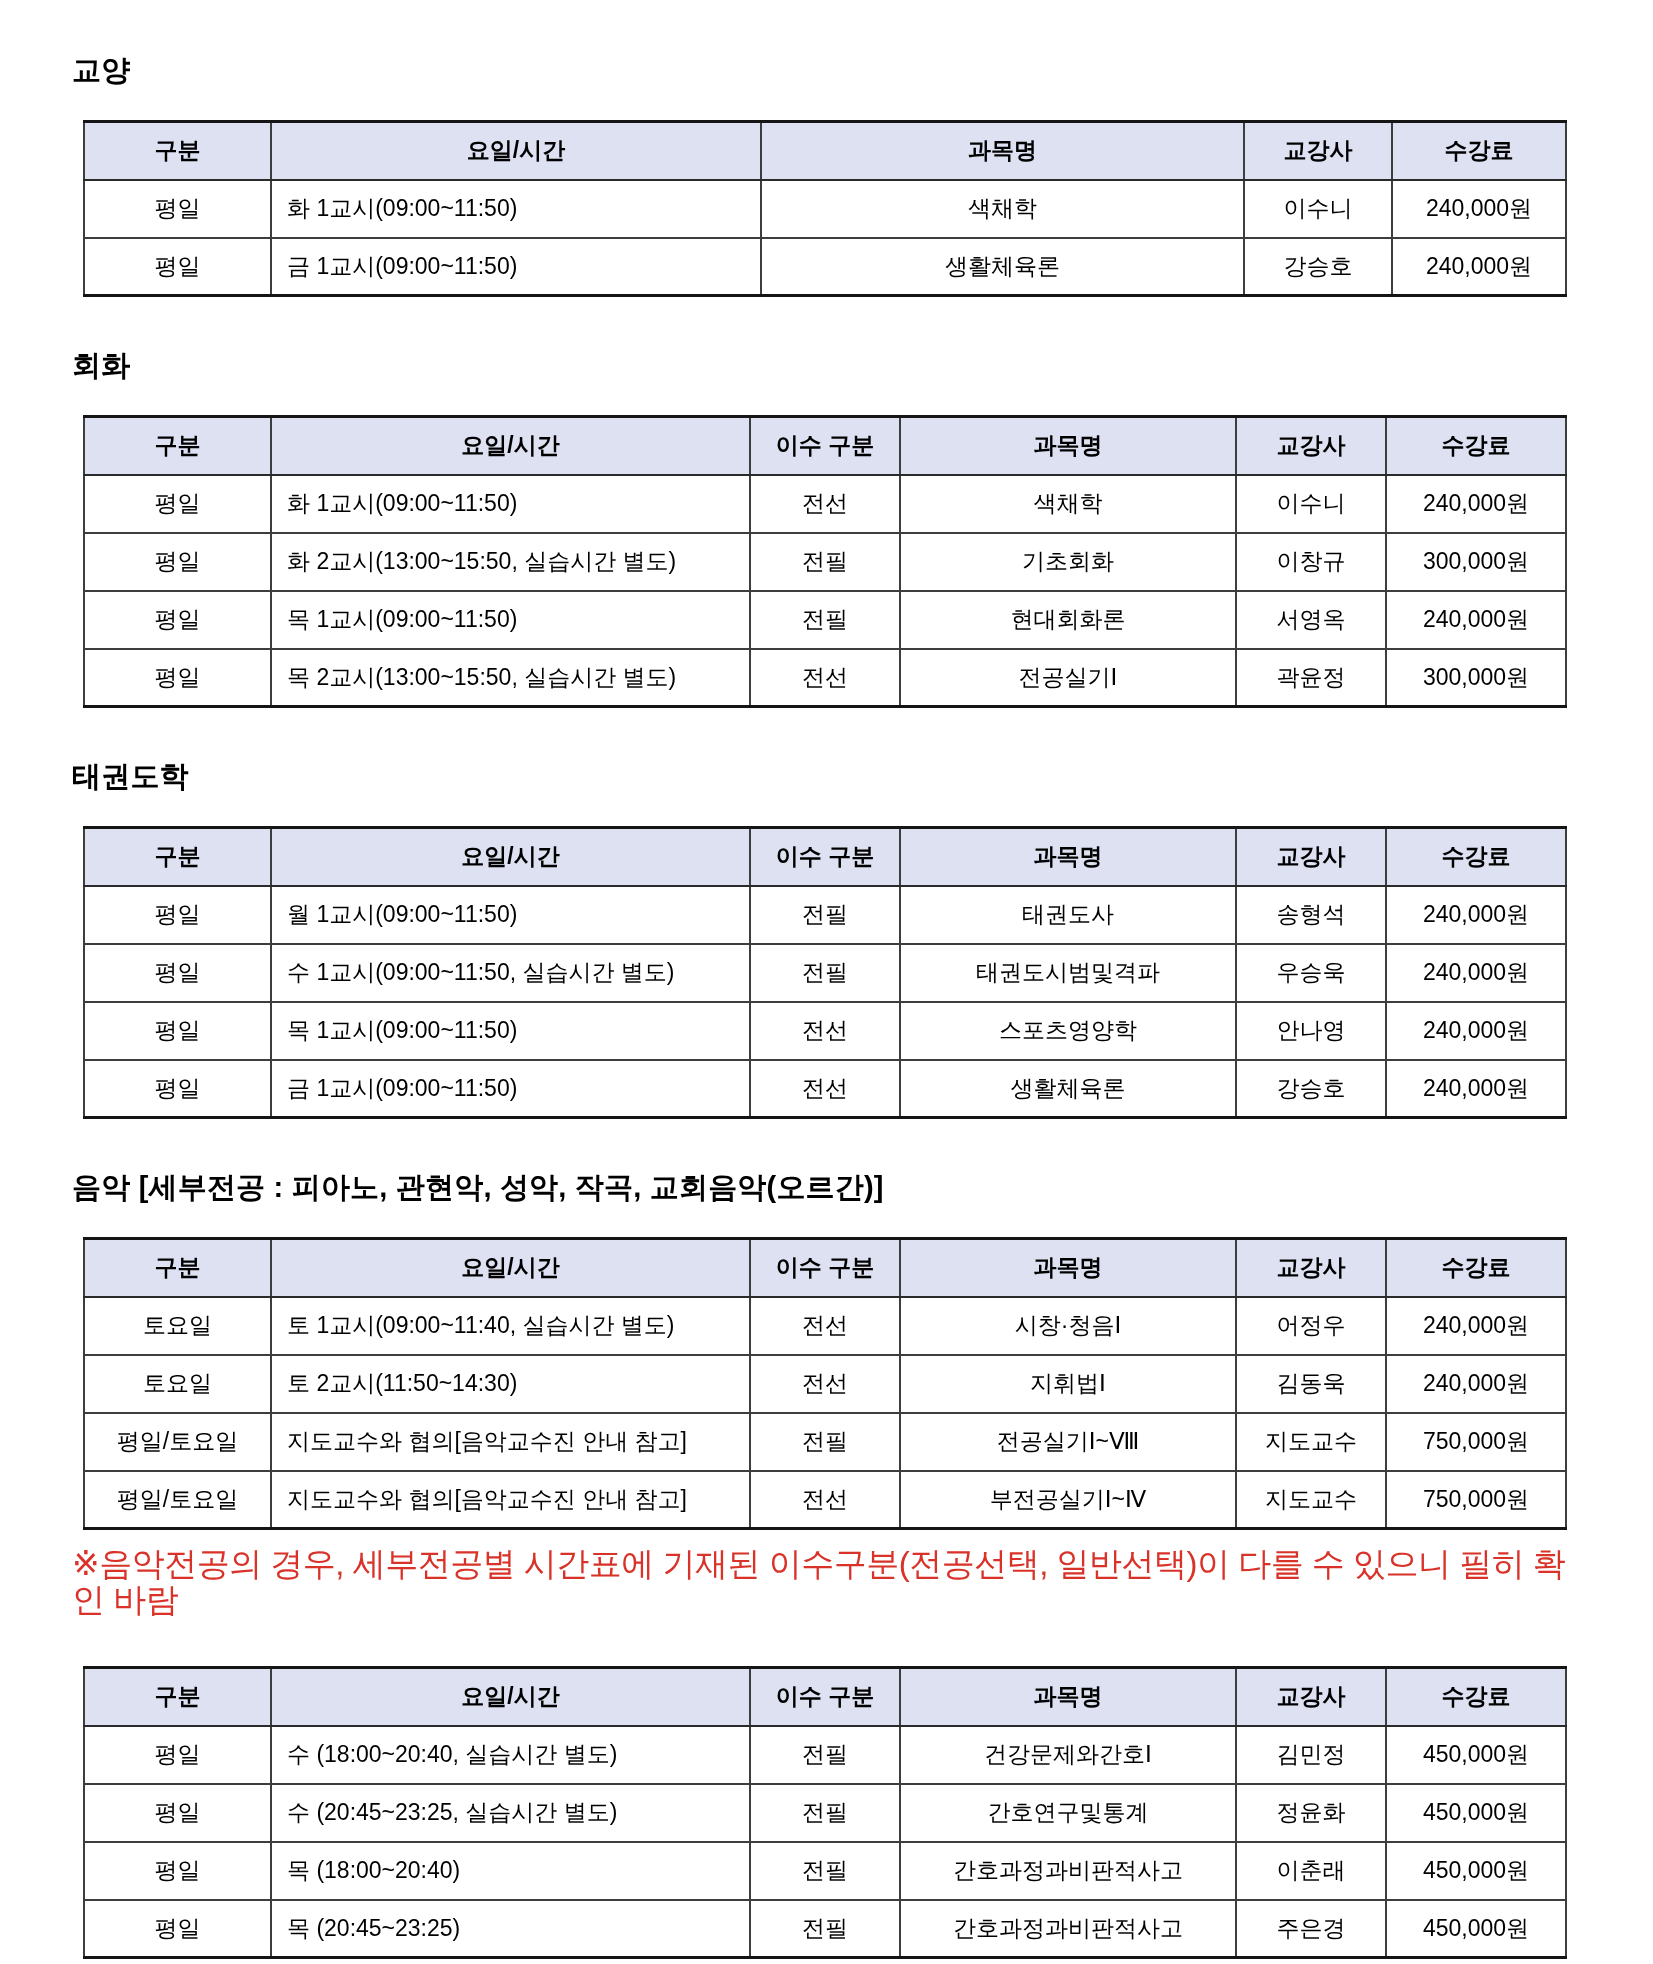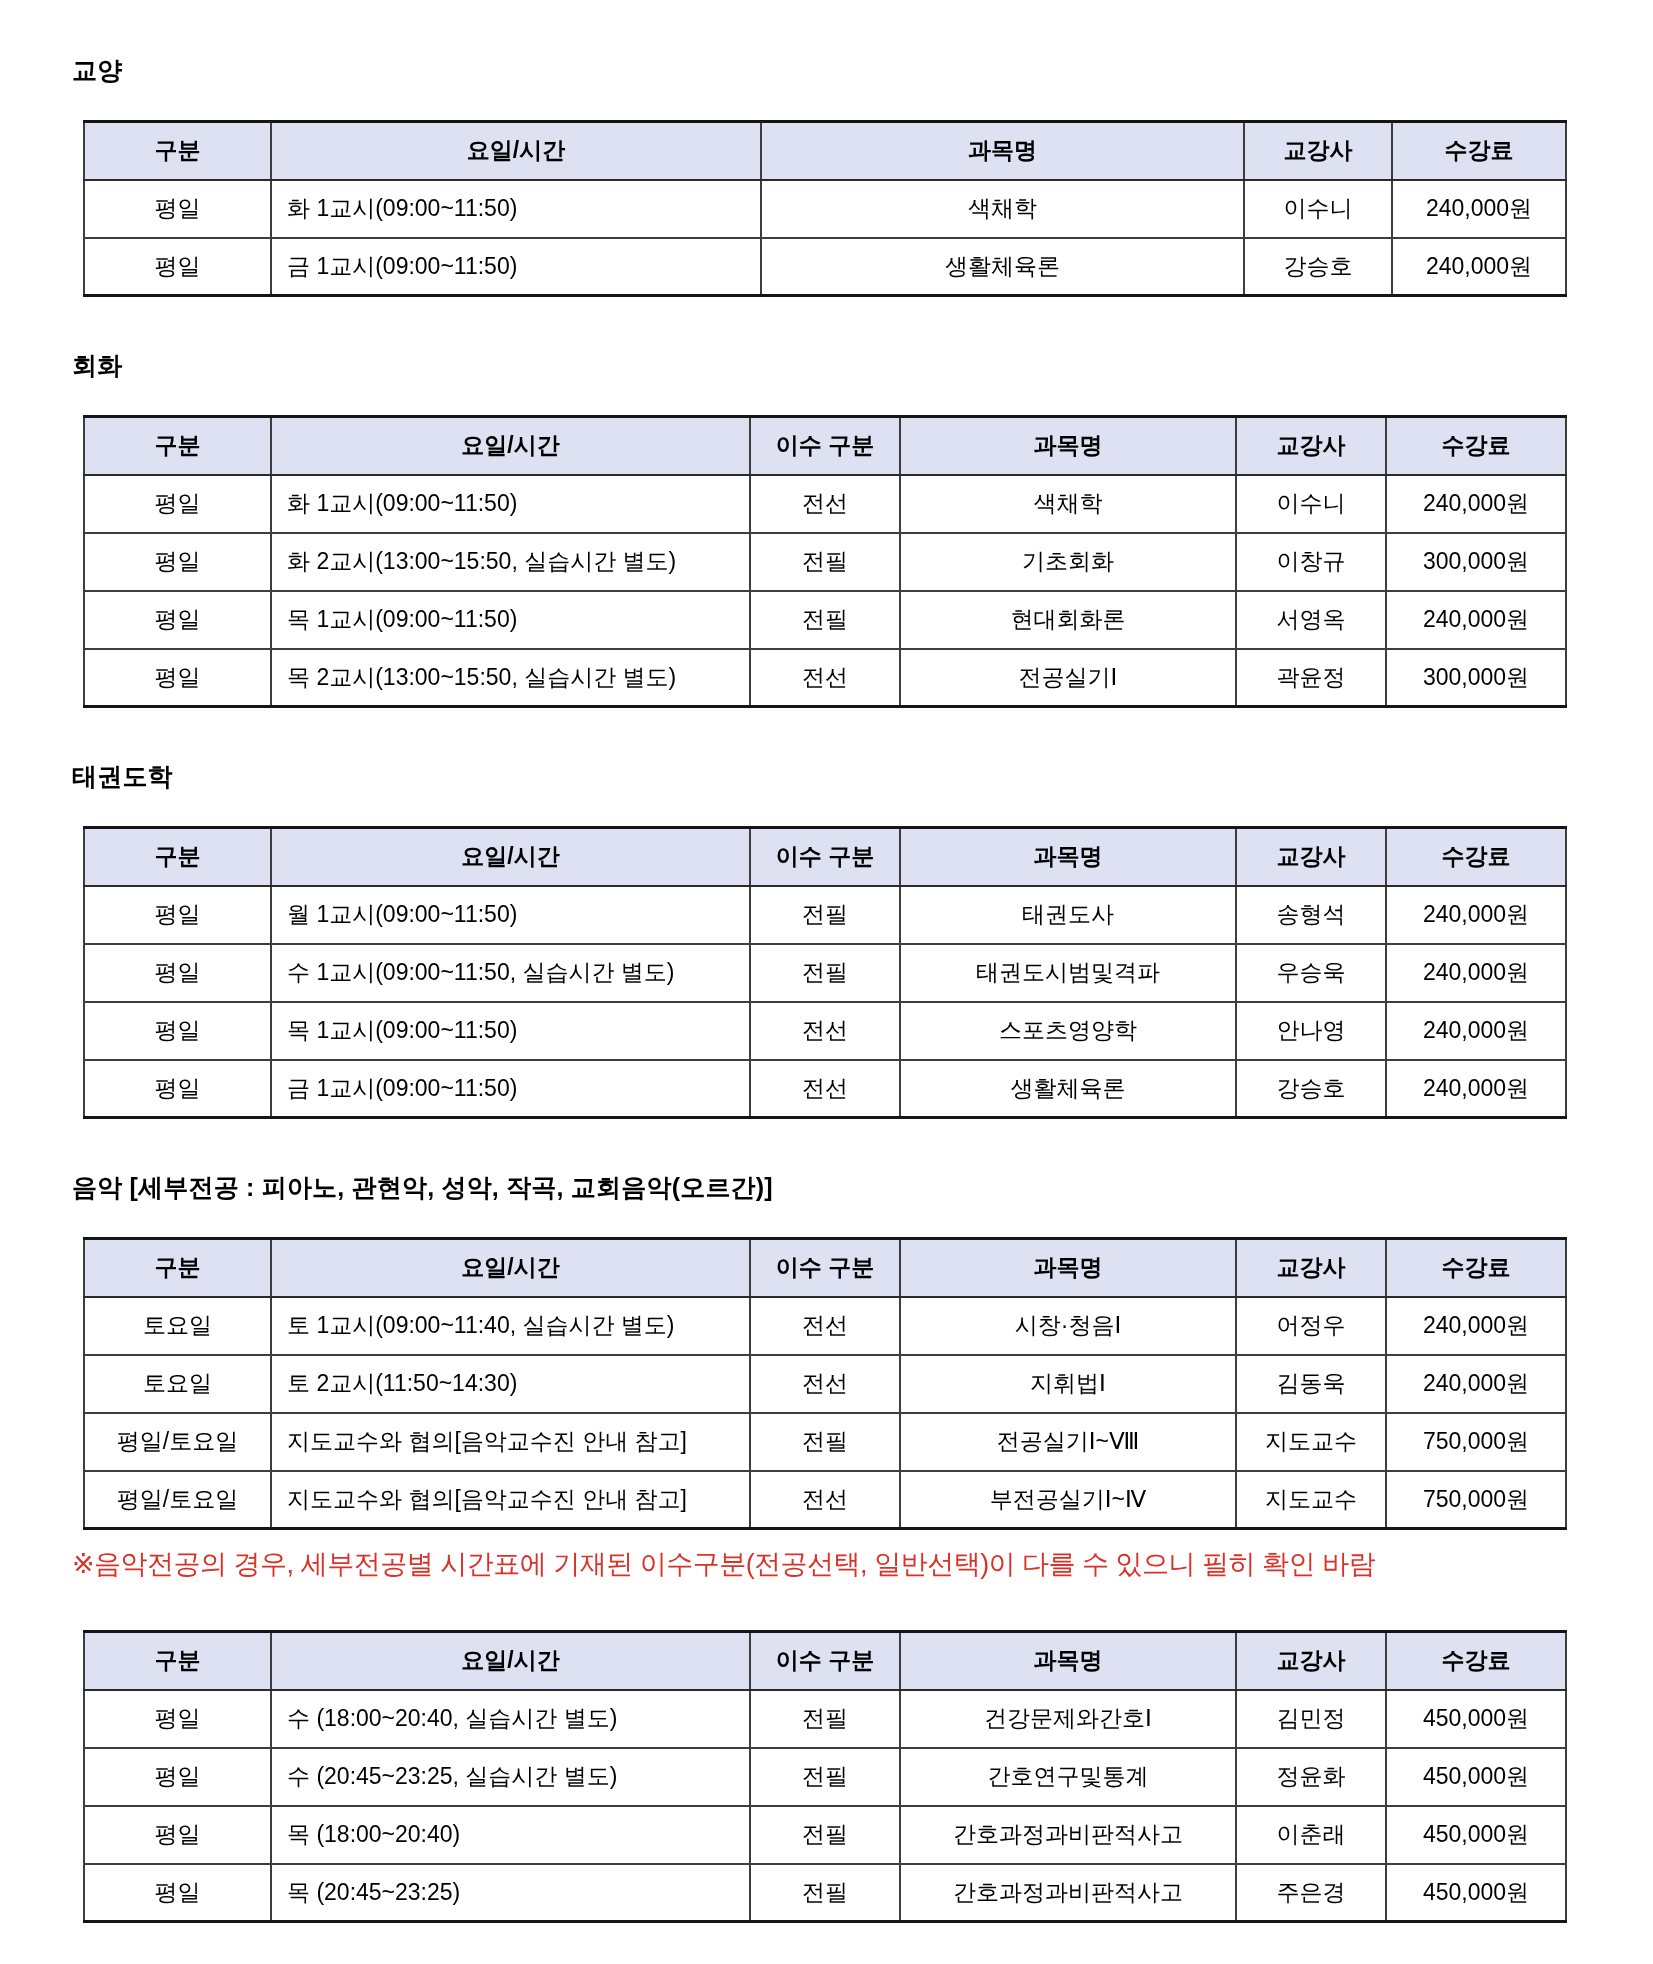--- a/index.html
+++ b/index.html
@@ -14,21 +14,21 @@
     min-height: 1964px;
     box-sizing: border-box;
   }
   main {
     box-sizing: border-box;
     padding: 50px 80px 20px 72px;
   }
   section.course-section { margin-top: 48px; }
   section.course-section:first-child { margin-top: 0; }
   h2.section-title {
-    font-size: 25px;
+    font-size: 29px;
     font-weight: bold;
     margin: 0 0 30px 0;
     letter-spacing: 0.2px;
     line-height: 40px;
   }
   table.course-table {
     border-collapse: collapse;
     table-layout: fixed;
     width: 1482px;
     margin-left: 11px;
@@ -48,21 +48,21 @@
   }
   .course-table th {
     font-weight: bold;
     border-bottom: 2.5px solid #2a2a2a;
   }
   .course-table td.time-col {
     text-align: left;
     padding-left: 15px;
   }
   p.section-note {
-    font-size: 27px;
+    font-size: 33px;
     font-weight: 400;
     margin: 16px 0 0 0;
     letter-spacing: -0.5px;
     line-height: 36px;
   }
 </style>
 </head>
 <body>
 
 <main>

